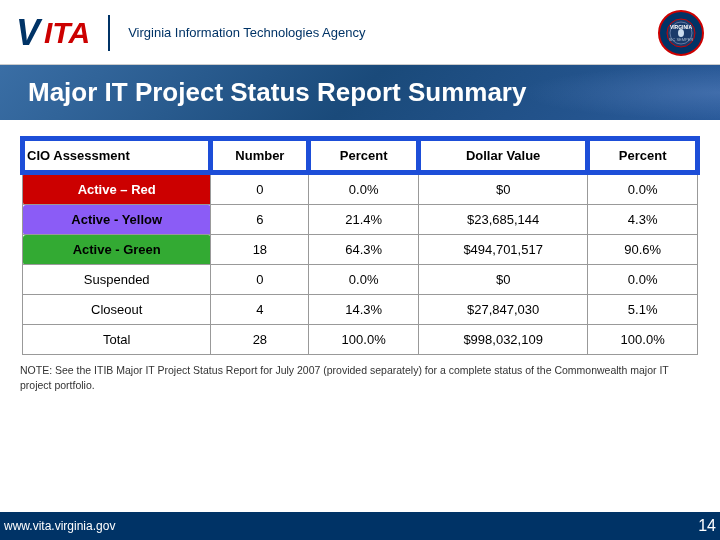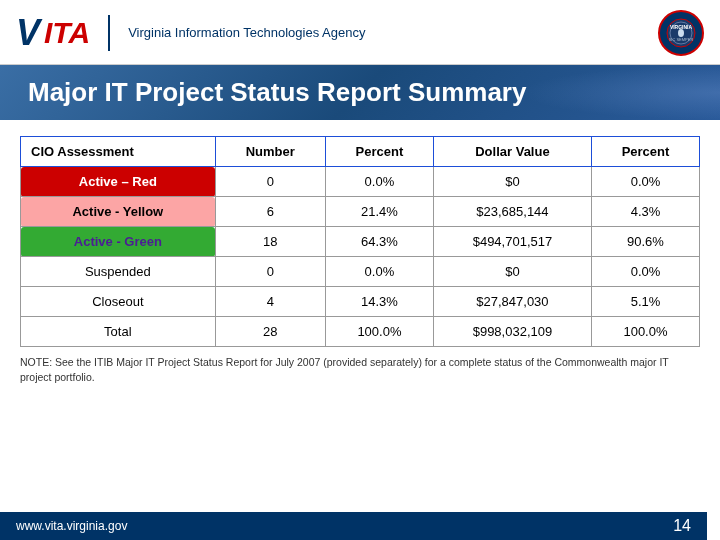--- a/index.html
+++ b/index.html
@@ -97,22 +97,22 @@
 
     
     table {
       width: 100%;
       border-collapse: collapse;
       font-size: 13px;
     }
 
     thead tr th {
       background: #ffffff;
-      border: 1px solid #1d4ed8;
-      padding: 7px 10px;
+      border: 5px solid #1d4ed8;
+      padding: 7px 2px;
       text-align: center;
       font-weight: bold;
       color: #000;
     }
 
     thead tr th:first-child {
       text-align: left;
     }
 
     tbody tr td {
@@ -127,29 +127,29 @@
     }
 
     .row-red td:first-child {
       background: #cc0000;
       color: #ffffff;
       font-weight: bold;
       border-radius: 3px;
     }
 
     .row-yellow td:first-child {
-      background: #fca5a5;
+      background: #8b5cf6;
       color: #000000;
       font-weight: bold;
       border-radius: 3px;
     }
 
     .row-green td:first-child {
       background: #33aa33;
-      color: #4c1d95;
+      color: #000000;
       font-weight: bold;
       border-radius: 3px;
     }
 
     .row-suspended td:first-child,
     .row-closeout td:first-child,
     .row-total td:first-child {
       text-align: center;
       color: #000;
     }
@@ -160,23 +160,23 @@
       font-size: 10.5px;
       color: #333;
       line-height: 1.4;
     }
 
     
     .footer {
       position: absolute;
       bottom: 0;
       left: 0;
-      right: 13px;
+      right: 0;
       background: #003366;
-      padding: 5px 16px;
+      padding: 5px 4px;
       display: flex;
       justify-content: space-between;
       align-items: center;
     }
 
     .footer-url {
       font-size: 12px;
       color: #ffffff;
     }
 

